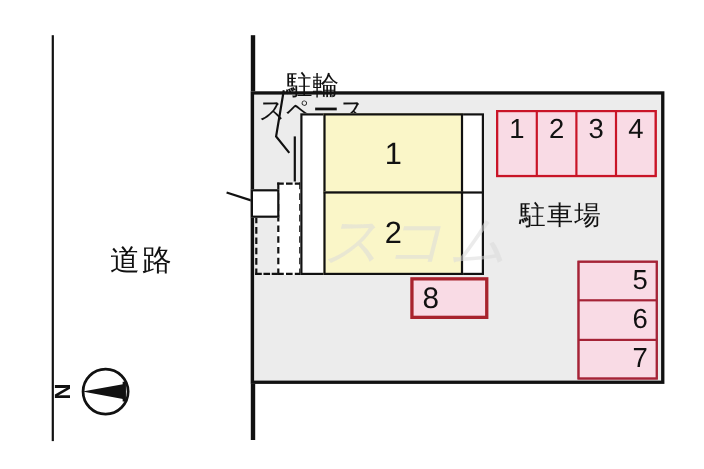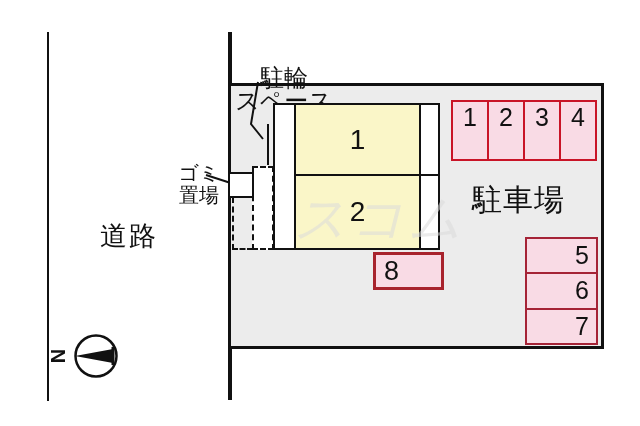--- a/index.html
+++ b/index.html
@@ -71,21 +71,21 @@
 
   .space8 {
     left:373px; top:252px; width:71px; height:38px;
     background:#f9dbe5; border:3px solid #a8232d;
     display:flex; align-items:center; justify-content:flex-start;
     font-size:27px; padding-left:8px;
   }
 
   
   .road-label    { left:100px; top:218px; font-size:27px; letter-spacing:2px; }
-  .parking-label { left:472px; top:180px; font-size:30px; letter-spacing:1px;text-align:right; }
+  .parking-label { left:472px; top:180px; font-size:24px; letter-spacing:1px;text-align:right; }
   .bicycle-label { left:234px; top:33px; width:100px; text-align:center; font-size:24px; line-height:23px;margin-top:33px; }
   .garbage-label { left:172px; top:162px; width:54px; text-align:center; font-size:20px; line-height:22px; }
 
   
   .leaders { left:0; top:0; width:640px; height:426px; pointer-events:none; }
 
   
   .compass { left:48px; top:332px; width:76px; height:48px; }
   .compass svg { position:absolute; left:0; top:0; }
   .north-letter {
@@ -113,24 +113,20 @@
 
   <div class="abs plot"></div>
 
   <div class="abs road-label">道路</div>
 
   <div class="abs bicycle-label">
     <div>駐輪</div>
     <div>スペース</div>
   </div>
 
-  <div class="abs garbage-label">
-    <div>ゴミ</div>
-    <div>置場</div>
-  </div>
 
   <svg class="abs leaders" viewBox="0 0 640 426">
     <polyline points="258,82 251,124 263,139" fill="none" stroke="#111" stroke-width="2"></polyline>
     <line x1="206" y1="175" x2="240" y2="186" stroke="#111" stroke-width="2"></line>
   </svg>
 
   <div class="abs dashed-b"></div>
   <div class="abs dashed-a"></div>
 
   <div class="abs garbage-box"></div>

